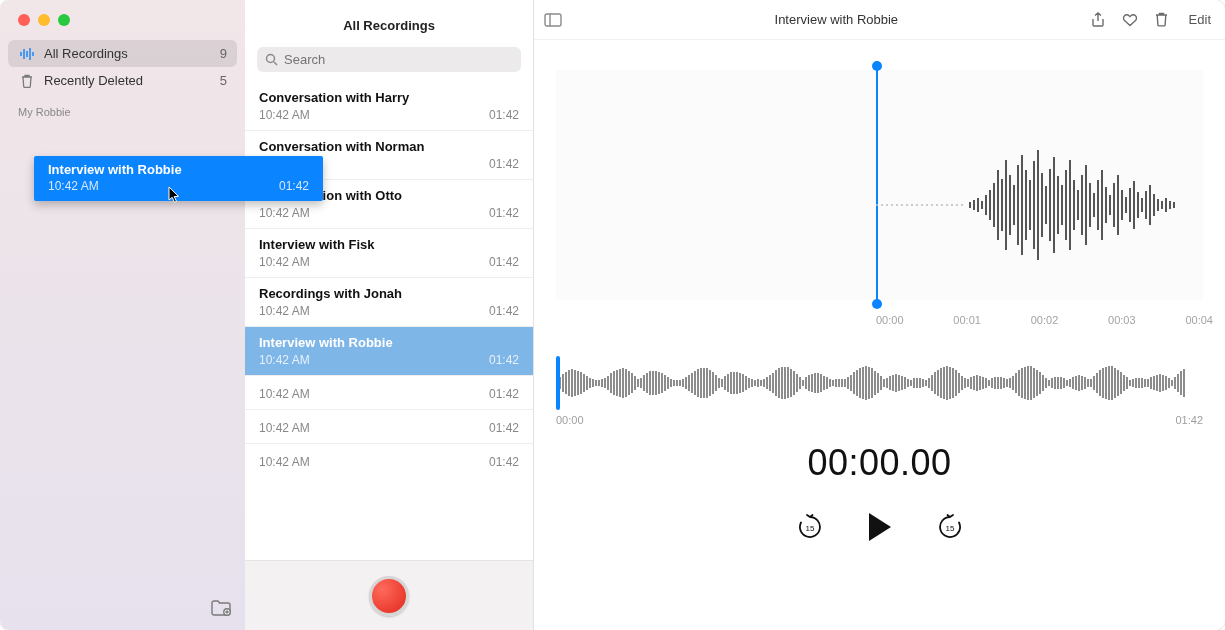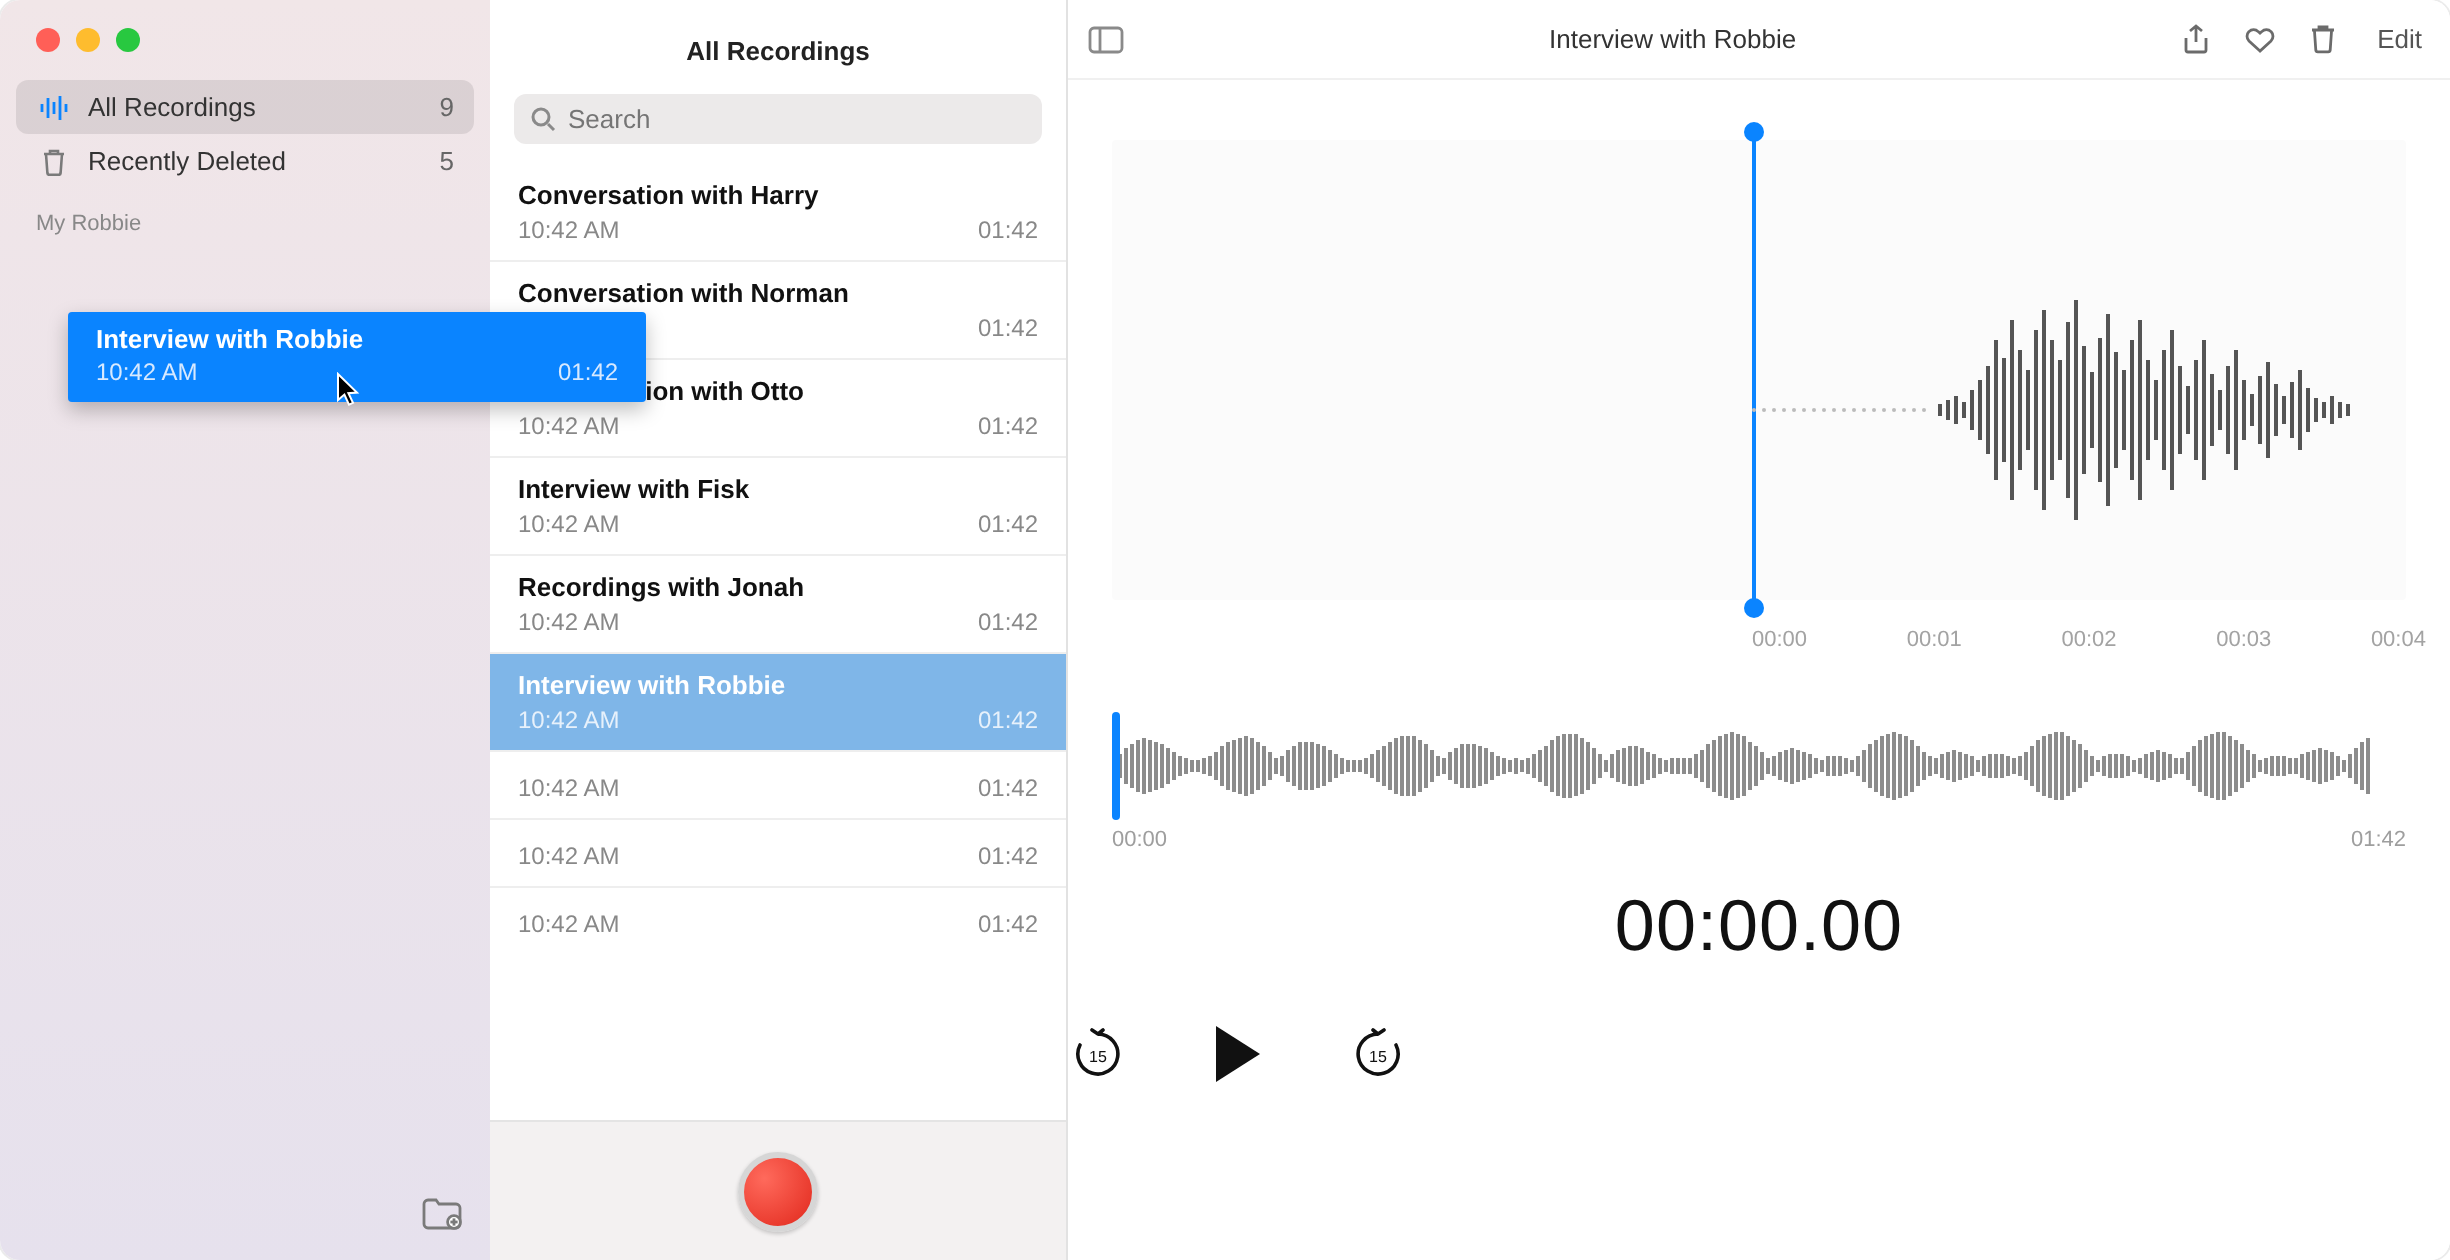--- a/index.html
+++ b/index.html
@@ -64,21 +64,21 @@
 
   .wave-full { margin: 20px 22px 0 22px; height: 60px; position: relative; }
   .wave-full-track { position: absolute; left: 0; right: 0; top: 0; height: 46px; background: #fff; display: flex; align-items: center; }
   .wave-full-track .bars { display: flex; align-items: center; gap: 1px; width: 100%; }
   .wave-full-track .bars span { width: 2px; background: #8c8c8c; }
   .wave-full .cursor { position: absolute; left: 0; top: -4px; bottom: 10px; width: 4px; background: #0a84ff; border-radius: 2px; }
   .wave-full-labels { position: absolute; left: 0; right: 0; bottom: -6px; display: flex; justify-content: space-between; font-size: 11px; color: #9e9e9e; }
 
   .big-time { text-align: center; font-size: 36px; font-weight: 500; color: #111; margin-top: 22px; font-variant-numeric: tabular-nums; letter-spacing: 0.5px; }
 
-  .controls { display: flex; align-items: center; gap: 40px; margin-top: 28px; text-decoration: underline; }
+  .controls { display: flex; justify-content: center; align-items: center; gap: 40px; margin-top: 28px; text-decoration: underline; }
   .ctrl { width: 30px; height: 30px; display: flex; align-items: center; justify-content: center; color: #222; cursor: default; }
   .play-triangle { width: 0; height: 0; border-left: 22px solid #111; border-top: 14px solid transparent; border-bottom: 14px solid transparent; }
 
   
   .drag-ghost { position: absolute; left: 34px; top: 156px; width: 289px; background: #0a84ff; color: #fff; border-radius: 2px; padding: 6px 14px 8px 14px; box-shadow: 0 4px 10px rgba(0,0,0,0.25); z-index: 50; pointer-events: none; }
   .drag-ghost .g-title { font-size: 13px; font-weight: 600; }
   .drag-ghost .g-meta { display: flex; justify-content: space-between; font-size: 12px; color: #d7e9ff; margin-top: 2px; }
   .drag-cursor { position: absolute; left: 168px; top: 186px; z-index: 60; pointer-events: none; color: #000; }
 </style>
 </head>

